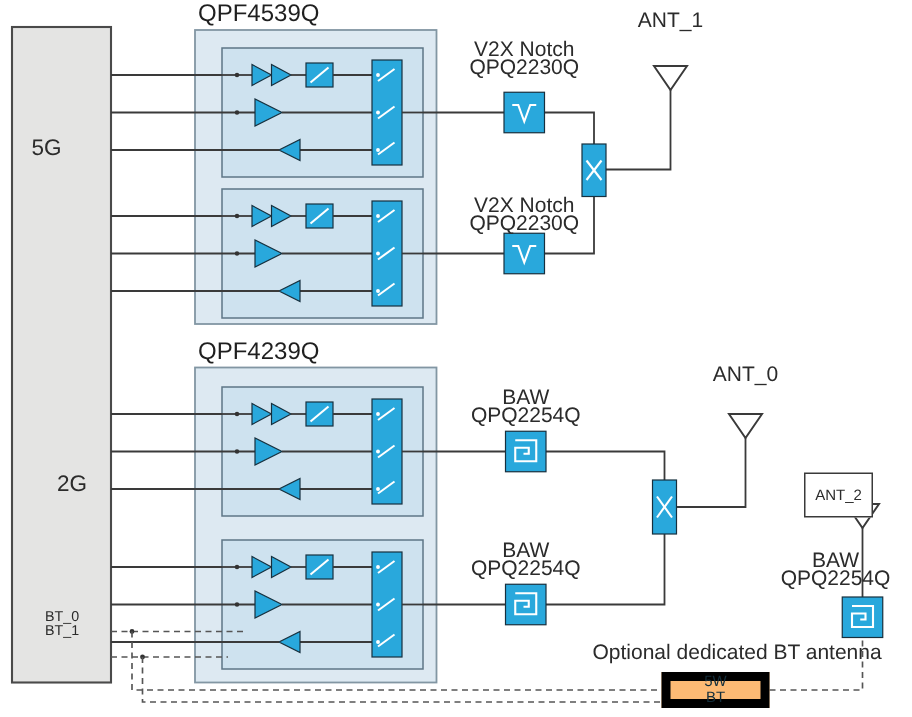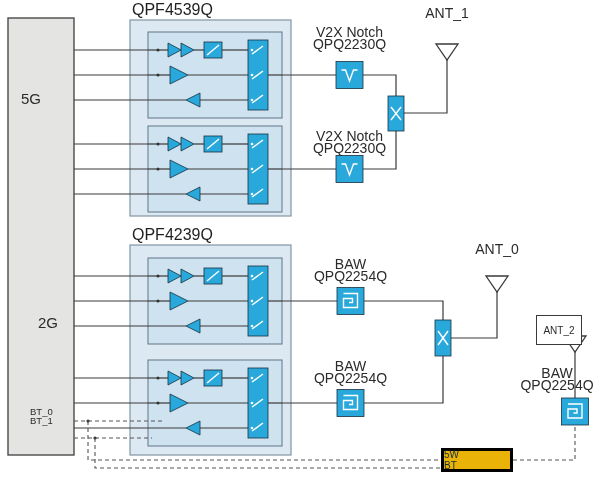--- a/index.html
+++ b/index.html
@@ -8,22 +8,22 @@
   .stage > svg{position:absolute;left:0;top:0;z-index:1}
   .lbl{position:absolute;color:#2b2b2b;font-size:14px;line-height:11.5px;z-index:2;white-space:nowrap}
   .center{text-align:center}
   .right{}
   .blk{display:block}
   .band{font-size:15px;color:#2b2b2b}
   .modlbl{font-size:16px;color:#1f1f1f}
   .tiny{font-size:9.5px}
   .ant2box{position:absolute;z-index:2;background:#fff;border:1px solid #3a3a3a;
            display:flex;align-items:center;justify-content:center;font-size:10px;color:#2b2b2b}
-  .btbox{position:absolute;z-index:2;background:#eab308;border:3px solid #000000;
-         display:flex;flex-direction:column;justify-content:center;
+  .btbox{position:absolute;z-index:2;background:#fdba74;border:6px solid #000000;
+         display:flex;flex-direction:column;align-items:center;justify-content:center;
          font-size:10px;line-height:11px;color:#132e3b}
   
   .wire{stroke:#3a3a3a;stroke-width:1.2;fill:none}
   .dashed{stroke:#555;stroke-width:1.1;fill:none;stroke-dasharray:4 3}
   .blue{fill:#29A8DC;stroke:#17303e;stroke-width:0.8}
   .cell{fill:#CEE2EF;stroke:#5E7687;stroke-width:1}
   .module{fill:#DDE9F2;stroke:#8296A3;stroke-width:1.2}
   .graybox{fill:#E4E4E3;stroke:#4a4a4a;stroke-width:1.4}
   .white{stroke:#fff;stroke-width:1.4;fill:none}
   .ant{fill:#fff;stroke:#3a3a3a;stroke-width:1.3}
@@ -196,19 +196,20 @@
     <span class="blk">QPQ2254Q</span>
   </div>
 
   <div class="lbl center" style="left:417px;top:8px;width:60px">ANT_1</div>
   <div class="lbl center" style="left:467px;top:244px;width:60px">ANT_0</div>
 
   <div class="ant2box" style="left:536px;top:315px;width:46px;height:30px">
     <span>ANT_2</span>
   </div>
 
+  <div class="lbl right" style="left:395px;top:429px;width:190px">Optional dedicated BT antenna</div>
 
   <div class="btbox" style="left:441px;top:448px;width:72px;height:24px">
     <span>5W</span>
     <span>BT</span>
   </div>
 
 </div>
 
 </body></html>

